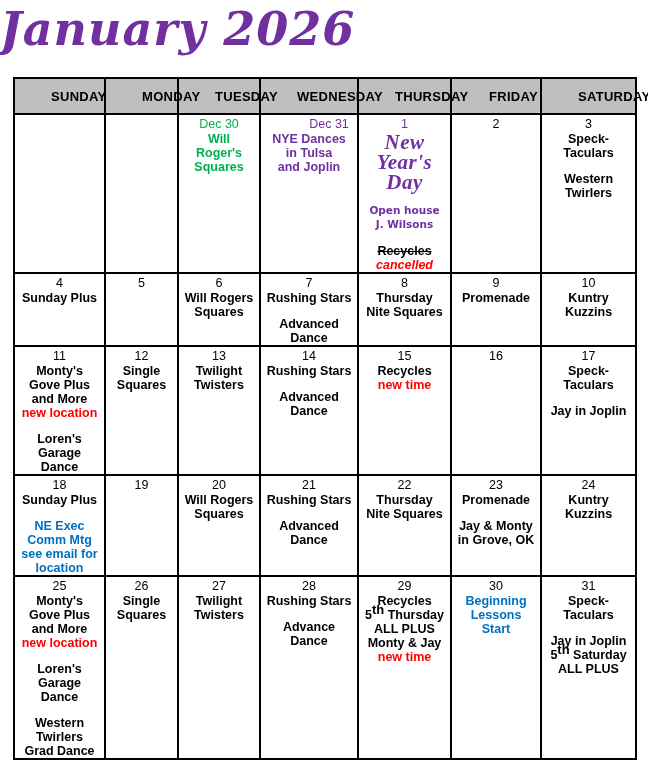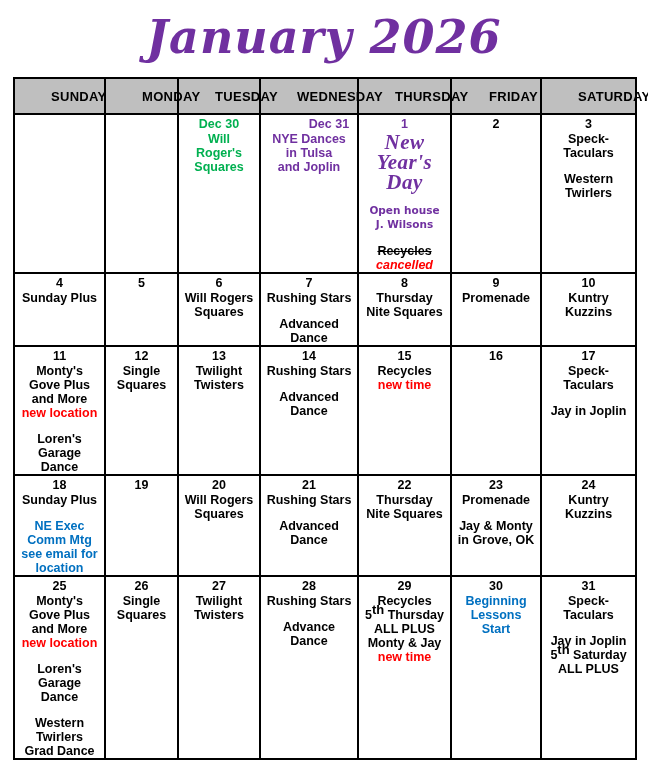--- a/index.html
+++ b/index.html
@@ -1,22 +1,21 @@
 <!DOCTYPE html>
 <html style="--purple: #7030A0; --green: #00B050; --red: #FF0000; --blue: #0070C0; --black: #000000; --header_bg: #BFBFBF; --border: #000000;"><head>
 <meta charset="utf-8">
 <style>
   html,body{margin:0;padding:0;}
   body{
     width:648px;height:772px;background:#ffffff;position:relative;
     font-family:"Liberation Sans",sans-serif;overflow:hidden;
   }
   .title{
-    position:absolute;top:0;left:0;right:0;margin:8px;
-    text-align:center;
+    position:absolute;top:0;left:0;right:0;margin:0;
     font-family:"DejaVu Serif",serif;font-style:italic;font-weight:bold;
     font-size:46px;line-height:58px;letter-spacing:1px;
     color:var(--purple,#7030A0);
   }
   table.cal{
     position:absolute;top:77px;left:13px;
     border-collapse:collapse;table-layout:fixed;width:622px;
     border:2px solid var(--border,#000);
   }
   .cal th{
@@ -29,21 +28,21 @@
     border:2px solid var(--border,#000);
     vertical-align:top;text-align:center;
     padding:2px 1px 0 1px;
     font-weight:bold;font-size:12.5px;color:#000;
   }
   #weeks tr:nth-child(1){height:156px;}
   #weeks tr:nth-child(2){height:68px;}
   #weeks tr:nth-child(3){height:124px;}
   #weeks tr:nth-child(4){height:100px;}
   #weeks tr:nth-child(5){height:177px;}
-  .date{line-height:15px;font-size:12.5px;font-weight:bold;}
+  .date{line-height:15px;font-size:12.5px;font-weight:normal;}
   .line{line-height:14px;min-height:14px;}
   .gap{height:12px;min-height:12px;line-height:12px;}
   .f-script{
     font-family:Liberation Serif, serif;font-style:italic;font-weight:bold;
     font-size:21px;line-height:20px;letter-spacing:.5px;
   }
   .f-comic{
     font-family:"DejaVu Sans",sans-serif;font-weight:bold;
     font-size:10.5px;line-height:13px;
   }

